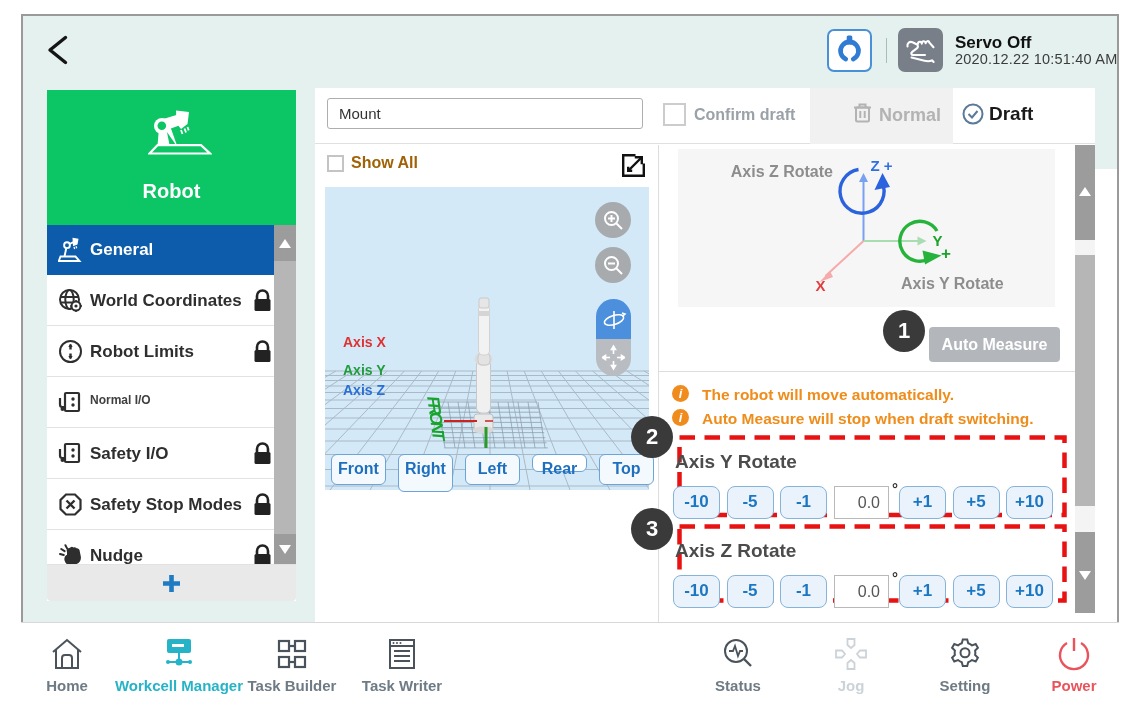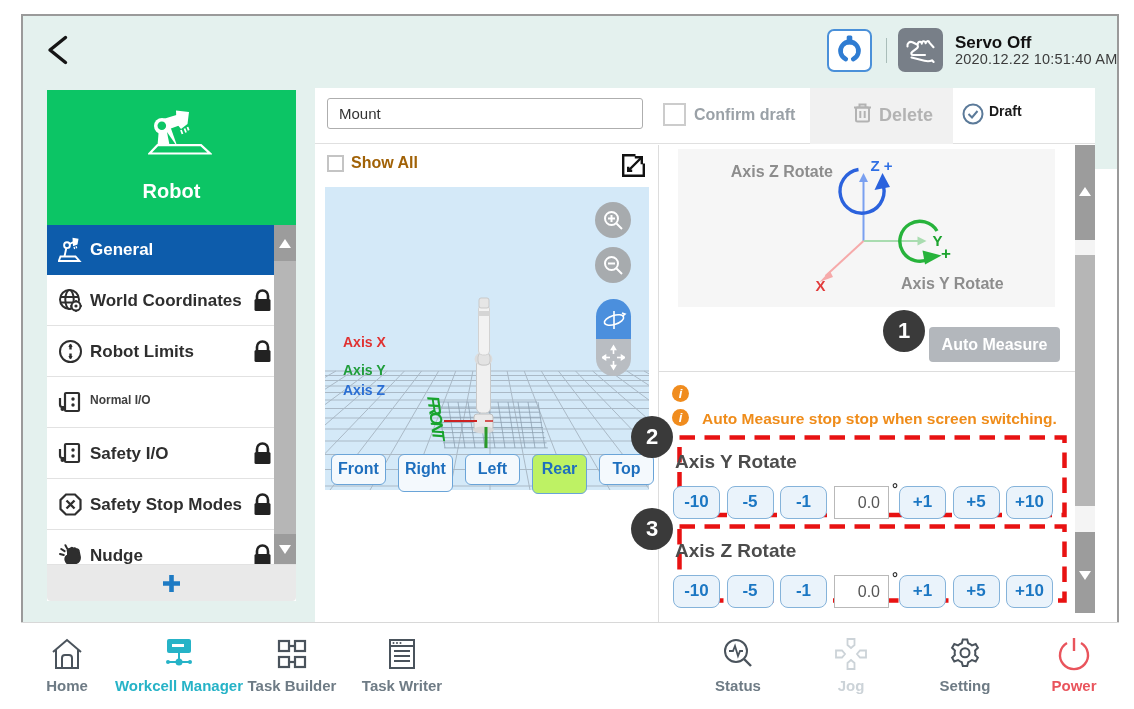--- a/index.html
+++ b/index.html
@@ -47,26 +47,26 @@
   <div class="abs" style="left:789px;top:74px;width:143px;height:56px;background:#f1f1f1;"></div>
   <svg class="abs" style="left:832px;top:88px;" width="20" height="22" viewBox="0 0 20 22">
     <g fill="none" stroke="#b3b3b3" stroke-width="2">
       <rect x="3" y="5.5" width="13" height="14" rx="1.5"></rect>
       <line x1="1" y1="5.5" x2="18" y2="5.5"></line>
       <path d="M6.5 5 L6.5 2.5 L12.5 2.5 L12.5 5"></path>
       <line x1="7.3" y1="9" x2="7.3" y2="16"></line>
       <line x1="11.7" y1="9" x2="11.7" y2="16"></line>
     </g>
   </svg>
-  <div class="abs b" style="left:858px;top:91px;font-size:18px;color:#b3b3b3;">Delete</div>
+  <div class="abs b" style="left:858px;top:91px;font-size:18px;color:#b3b3b3;">Normal</div>
   <svg class="abs" style="left:941px;top:89px;" width="22" height="22" viewBox="0 0 22 22">
     <circle cx="11" cy="11" r="9.5" fill="none" stroke="#5b7a99" stroke-width="2"></circle>
     <path d="M6.5 11 L10 14.5 L15.5 8" fill="none" stroke="#5b7a99" stroke-width="2"></path>
   </svg>
-  <div class="abs b" style="left:968px;top:89px;font-size:14px;color:#1a1a1a;">Draft</div>
+  <div class="abs b" style="left:968px;top:89px;font-size:19px;color:#1a1a1a;">Draft</div>
 
   <div class="abs" style="left:26px;top:76px;width:249px;height:511px;background:#fff;"></div>
   <div class="abs" style="left:26px;top:76px;width:249px;height:135px;background:#0cc565;"></div>
   <svg class="abs" style="left:127px;top:96px;" width="64" height="46" viewBox="0 0 64 46">
     <polygon points="9.5,35.5 29,35.5 21,13 11,18" fill="#fff"></polygon>
     <polygon points="12,10 30,4.5 32.5,15 16,21" fill="#fff"></polygon>
     <circle cx="14" cy="16" r="8" fill="#fff"></circle>
     <circle cx="13.8" cy="15.8" r="4.3" fill="#0cc565"></circle>
     <polygon points="28,0.5 41,2 39.5,14 33,19 28.5,13.5" fill="#fff"></polygon>
     <path d="M33 20 l1.5 4 M36.5 18.5 l1.5 4 M39.5 17 l1.2 3.4" stroke="#fff" stroke-width="1.8"></path>
@@ -312,21 +312,21 @@
           <path d="M3.5 12.5 L0.5 14.5 L3.5 16.5 Z"></path>
       <line x1="15" y1="14.5" x2="20" y2="14.5"></line>
           <path d="M19.5 12.5 L22.5 14.5 L19.5 16.5 Z"></path>
     </g>
   </svg>
 
   <div id="viewbtns">
         <div class="abs b" style="left:310px;top:440px;width:55px;height:31px;background:#f4f9fd;border:1.5px solid #6aa4d8;border-radius:6px;color:#1e6fbe;font-size:16px;text-align:center;line-height:28px;">Front</div>
         <div class="abs b" style="left:377px;top:440px;width:55px;height:38px;background:#f4f9fd;border:1.5px solid #6aa4d8;border-radius:6px;color:#1e6fbe;font-size:16px;text-align:center;line-height:28px;">Right</div>
         <div class="abs b" style="left:444px;top:440px;width:55px;height:31px;background:#f4f9fd;border:1.5px solid #6aa4d8;border-radius:6px;color:#1e6fbe;font-size:16px;text-align:center;line-height:28px;">Left</div>
-        <div class="abs b" style="left:511px;top:440px;width:55px;height:40px;background:#bef264;border:1.5px solid #6aa4d8;border-radius:6px;color:#1e6fbe;font-size:16px;text-align:center;line-height:28px;">Rear</div>
+        <div class="abs b" style="left:511px;top:440px;width:55px;height:18px;background:#ffffff;border:1.5px solid #6aa4d8;border-radius:6px;color:#1e6fbe;font-size:16px;text-align:center;line-height:28px;">Rear</div>
         <div class="abs b" style="left:578px;top:440px;width:55px;height:31px;background:#f4f9fd;border:1.5px solid #6aa4d8;border-radius:6px;color:#1e6fbe;font-size:16px;text-align:center;line-height:28px;">Top</div>
       </div>
 
   <div class="abs" style="left:637px;top:131px;width:1px;height:477px;background:#ddd;"></div>
   <div class="abs" style="left:657px;top:135px;width:377px;height:158px;background:#f6f6f6;"></div>
   <svg class="abs" style="left:657px;top:135px;" width="377" height="158" viewBox="0 0 377 158" id="axdiag">
         <line x1="185.5" y1="92" x2="185.5" y2="30" stroke="#7aa0f0" stroke-width="2"></line>
         <path d="M181 33 L185.5 24 L190 33 Z" fill="#7aa0f0"></path>
         <text x="192.5" y="22" font-size="15" font-weight="bold" fill="#2f6fe4">Z +</text>
         <path d="M 180.5 20.5 A 22 22 0 1 0 204 33" fill="none" stroke="#2b62dd" stroke-width="3.4"></path>
@@ -343,22 +343,23 @@
         <text x="155" y="28" text-anchor="end" font-size="16" font-weight="bold" fill="#8d8d8d">Axis Z Rotate</text>
         <text x="223" y="140" font-size="16" font-weight="bold" fill="#8d8d8d">Axis Y Rotate</text>
       </svg>
 
   <div class="abs" style="left:862px;top:296px;width:42px;height:42px;border-radius:50%;background:#3a3a3a;color:#fff;text-align:center;font-size:22px;font-weight:bold;line-height:42px;">1</div>
   <div class="abs b" style="left:908px;top:313px;width:131px;height:35px;background:#b3b7bc;border-radius:4px;color:#fff;text-align:center;font-size:16px;line-height:35px;">Auto Measure</div>
 
   <div class="abs" style="left:638px;top:357px;width:416px;height:1px;background:#ddd;"></div>
 
   <div class="abs" style="left:651px;top:371px;width:17px;height:17px;border-radius:50%;background:#f08c1e;color:#fff;text-align:center;font-size:13px;font-weight:bold;font-style:italic;line-height:17px;">i</div>
+  <div class="abs b" style="left:681px;top:372px;font-size:15.5px;color:#ef8c1a;">The robot will move automatically.</div>
   <div class="abs" style="left:651px;top:395px;width:17px;height:17px;border-radius:50%;background:#f08c1e;color:#fff;text-align:center;font-size:13px;font-weight:bold;font-style:italic;line-height:17px;">i</div>
-  <div class="abs b" style="left:681px;top:396px;font-size:15.5px;color:#ef8c1a;">Auto Measure stop stop when screen switching.</div>
+  <div class="abs b" style="left:681px;top:396px;font-size:15.5px;color:#ef8c1a;">Auto Measure will stop when draft switching.</div>
 
   <svg class="abs" style="left:654px;top:419px;" width="394" height="172">
     <rect x="4.5" y="4.5" width="385" height="77.5" fill="none" stroke="#e81212" stroke-width="4.5" stroke-dasharray="15.5,9.5"></rect>
     <rect x="4.5" y="93.5" width="385" height="74" fill="none" stroke="#e81212" stroke-width="4.5" stroke-dasharray="15.5,9.5"></rect>
   </svg>
   <div class="abs" style="left:610px;top:402px;width:42px;height:42px;border-radius:50%;background:#3a3a3a;color:#fff;text-align:center;font-size:22px;font-weight:bold;line-height:42px;">2</div>
   <div class="abs" style="left:610px;top:494px;width:42px;height:42px;border-radius:50%;background:#3a3a3a;color:#fff;text-align:center;font-size:22px;font-weight:bold;line-height:42px;">3</div>
 
   <div class="abs b" style="left:654px;top:437px;font-size:19px;color:#4c4c4c;">Axis Y Rotate</div>
   <div class="abs b" style="left:654px;top:526px;font-size:19px;color:#4c4c4c;">Axis Z Rotate</div>

